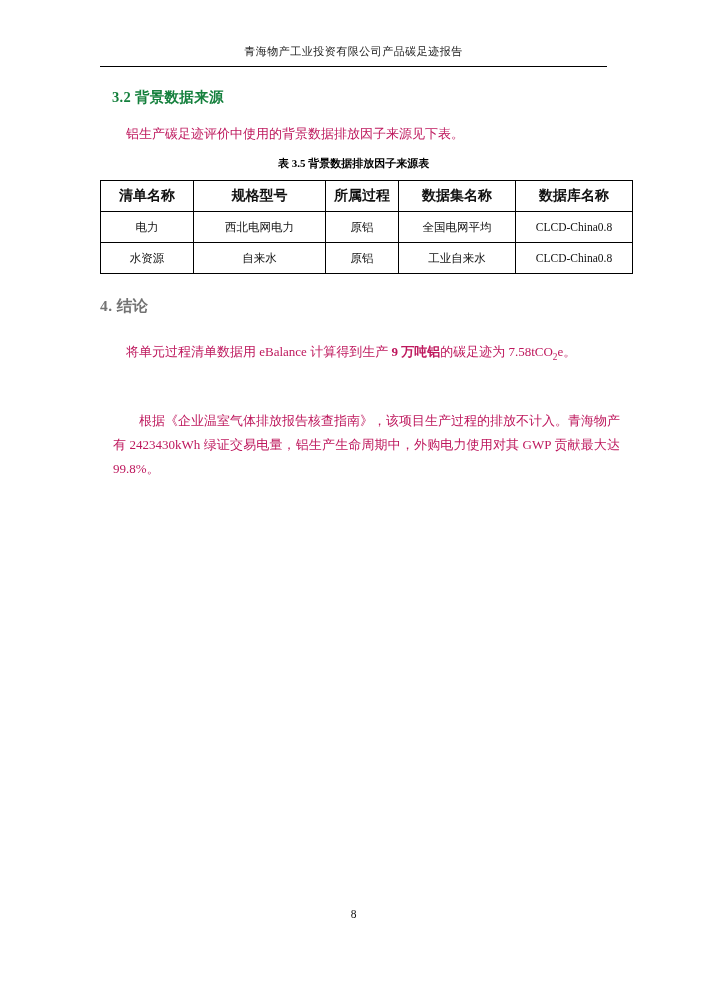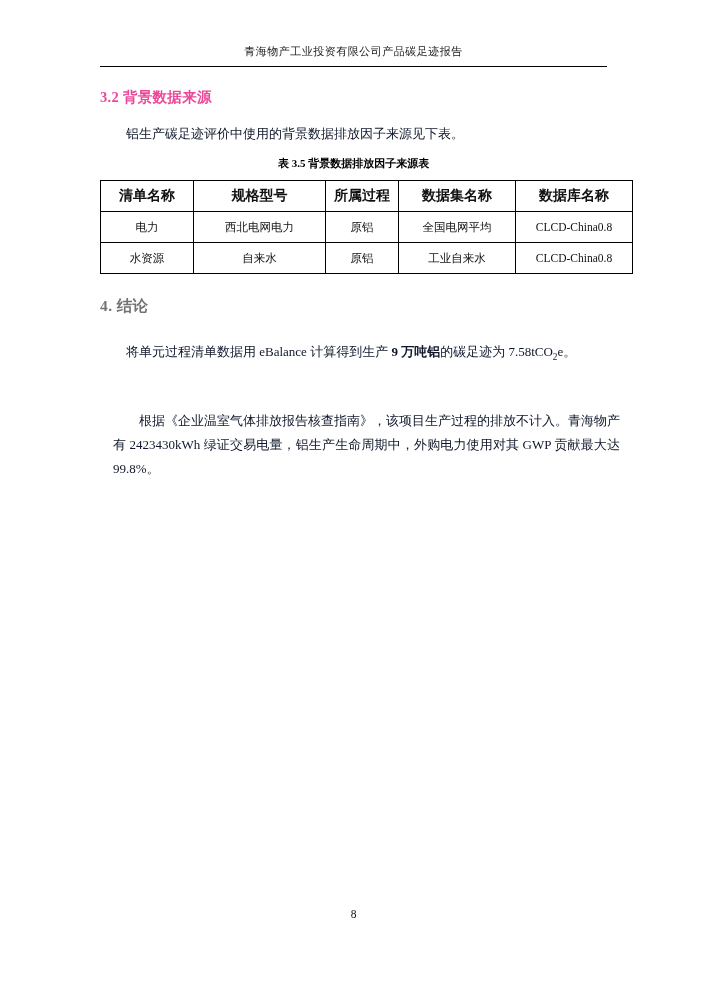--- a/index.html
+++ b/index.html
@@ -41,29 +41,29 @@
     position: absolute;
     top: 66px;
     left: 0;
     width: 507px;
     border-bottom: 1px solid #000;
   }
   
   .h2 {
     position: absolute;
     top: 88px;
-    left: 0;
+    left: 12px;
     font-size: 14.5px;
     font-weight: bold;
-    color: #ec4899;
+    color: #15803d;
     letter-spacing: 0.3px;
   }
   .para {
     font-size: 13px;
-    color: #0f172a;
+    color: #be185d;
     line-height: 1.85;
     text-align: justify;
   }
   .p1 {
     position: absolute;
     top: 122px;
     left: 0;
     width: 507px;
     text-indent: 26px;
   }

